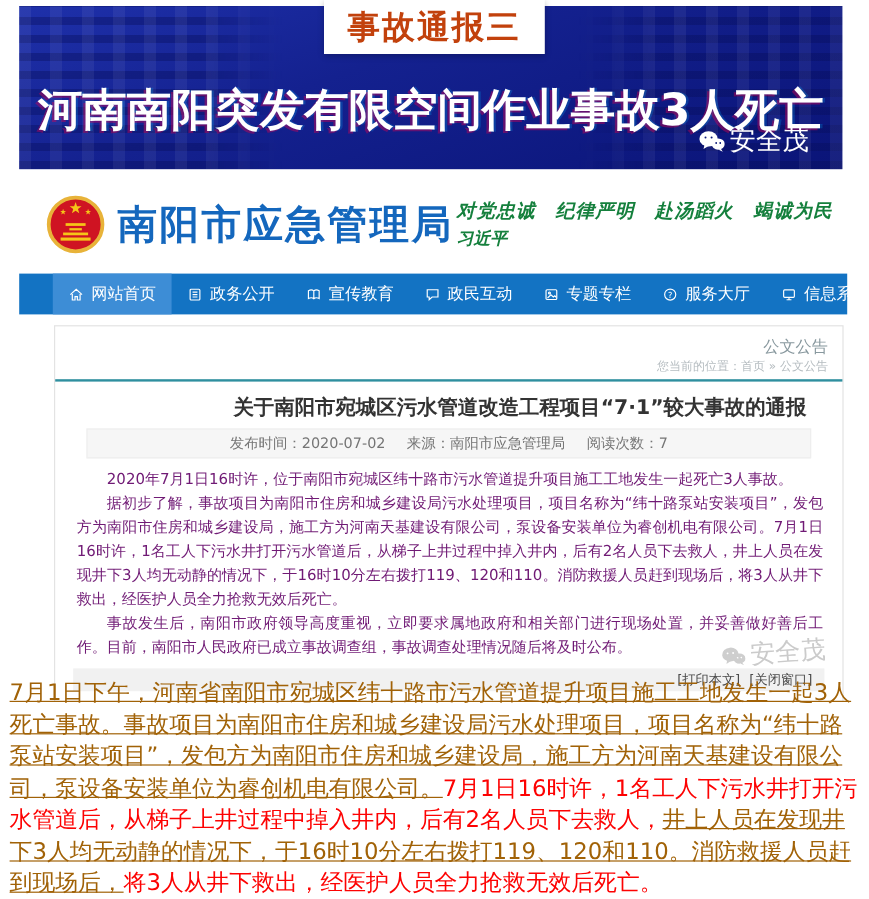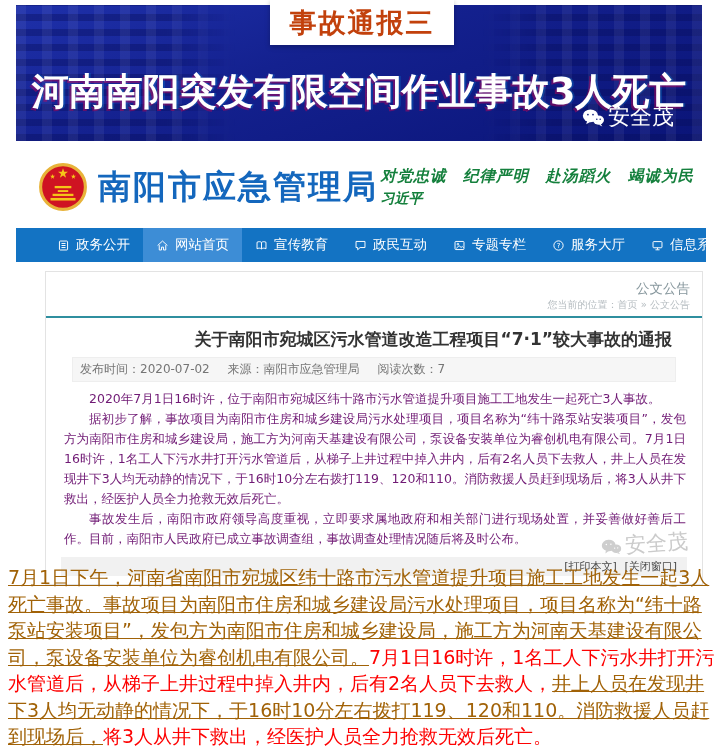--- a/index.html
+++ b/index.html
@@ -57,21 +57,21 @@
   .nav-item svg { display:block; }
 
   .article { position:relative; margin:9px 0 0 29px; width:658px; border:1px solid #e3e3e3; background:#fff; }
   .article-head {
     display:flex; justify-content:space-between; align-items:flex-end;
     padding:8px 12px 4px 16px; border-bottom:2px solid #2f8f9f;flex-direction:column;
   }
   .section-label { color:#88989e; font-size:13.5px; }
   .breadcrumb { color:#b5bcc0; font-size:10px; }
   .article-title { text-align:right; font-size:17px; font-weight:bold; color:#333; margin:10px 30px 6px; }
-  .meta { margin:0 26px 4px; background:#f6f6f6; border:1px solid #eee; font-size:12px; color:#757575; padding:3px 0; }
+  .meta { margin:0 26px 4px; background:#f6f6f6; border:1px solid #eee; text-align:center; font-size:12px; color:#757575; padding:3px 0; }
   .meta span { margin:0 7px; }
   .article-body { padding:3px 16px 0 18px; font-size:12.5px; line-height:20px; color:#701a75; text-align:justify; }
   .article-body p { margin:0; text-indent:2em; }
   .article-foot { margin:8px 15px 8px; background:#f1f1f1; text-align:right; font-size:11px; color:#4a4a4a; padding:2px 10px; }
   .foot-link { cursor:pointer; margin-left:4px; }
   .article-mark {
     position:absolute; right:14px; bottom:26px; display:flex; align-items:center; gap:4px;
     color:#c2c2c2; font-size:21px; opacity:0.85; transform:rotate(-4deg);
   }
 
@@ -119,32 +119,32 @@
       </g>
     </svg>
     <div class="site-name">南阳市应急管理局</div>
     <div class="slogan">
       <div class="slogan-main">对党忠诚　纪律严明　赴汤蹈火　竭诚为民</div>
       <div class="slogan-sign">习近平</div>
     </div>
   </div>
 
   <div class="navbar">
+    <div class="nav-item active">
+      <svg viewBox="0 0 16 16" width="13" height="13" fill="none" stroke="#fff" stroke-width="1.2">
+        <path d="M2 8 L8 2.5 L14 8 M4 7.5 V13.5 H6.8 V10 H9.2 V13.5 H12 V7.5"></path>
+      </svg>
+      <span>网站首页</span>
+    </div>
     <div class="nav-item">
       <svg viewBox="0 0 16 16" width="13" height="13" fill="none" stroke="#fff" stroke-width="1.2">
         <rect x="3" y="2.5" width="10" height="11" rx="1"></rect>
         <path d="M5.5 5.5 H10.5 M5.5 8 H10.5 M5.5 10.5 H10.5"></path>
       </svg>
       <span>政务公开</span>
-    </div>
-    <div class="nav-item active">
-      <svg viewBox="0 0 16 16" width="13" height="13" fill="none" stroke="#fff" stroke-width="1.2">
-        <path d="M2 8 L8 2.5 L14 8 M4 7.5 V13.5 H6.8 V10 H9.2 V13.5 H12 V7.5"></path>
-      </svg>
-      <span>网站首页</span>
     </div>
     <div class="nav-item">
       <svg viewBox="0 0 16 16" width="13" height="13" fill="none" stroke="#fff" stroke-width="1.2">
         <path d="M2.5 4 C4.5 3 6.5 3 8 4.2 C9.5 3 11.5 3 13.5 4 V12 C11.5 11 9.5 11 8 12.2 C6.5 11 4.5 11 2.5 12 Z M8 4.2 V12.2"></path>
       </svg>
       <span>宣传教育</span>
     </div>
     <div class="nav-item">
       <svg viewBox="0 0 16 16" width="13" height="13" fill="none" stroke="#fff" stroke-width="1.2">
         <path d="M2.5 3 H13.5 V10.5 H7.5 L4.5 13.2 V10.5 H2.5 Z"></path>

